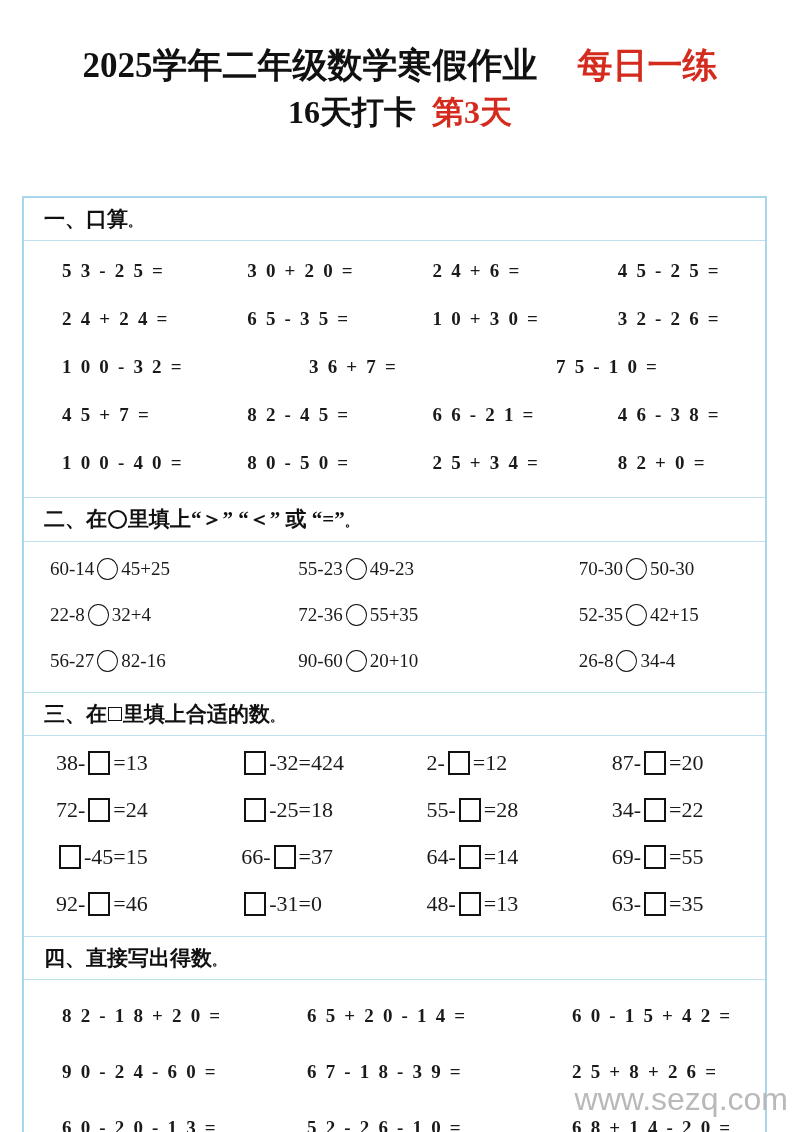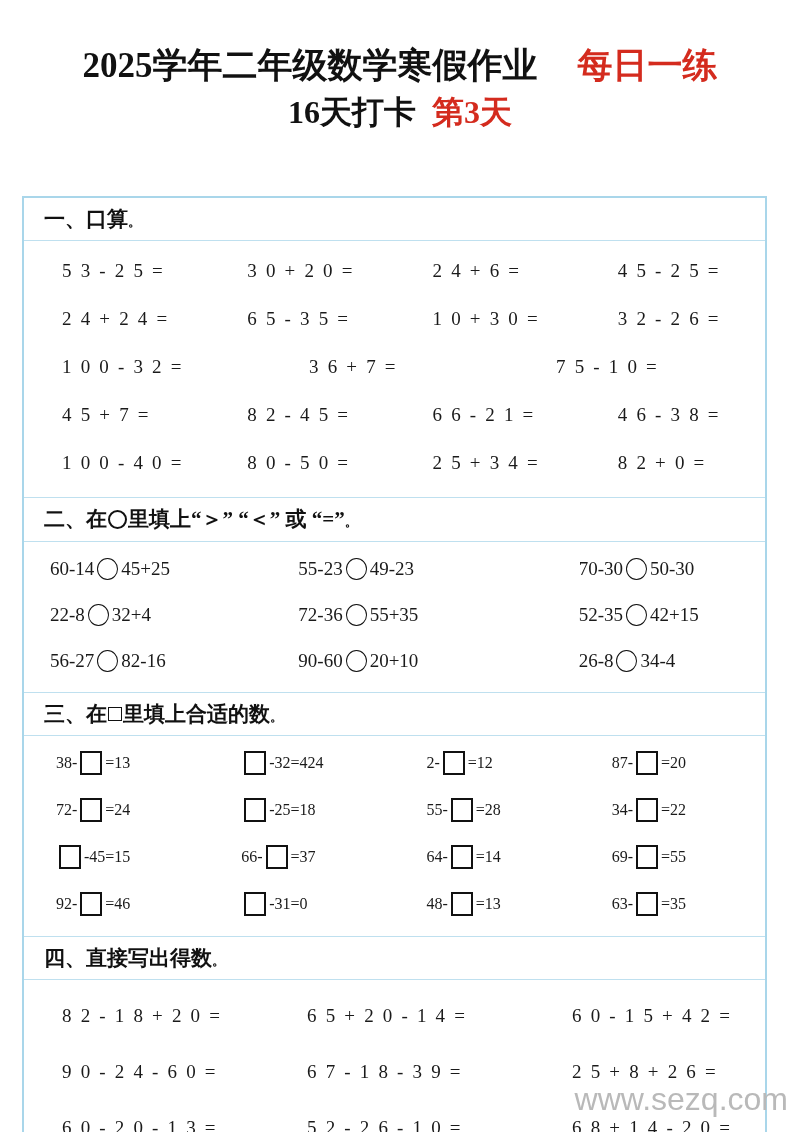--- a/index.html
+++ b/index.html
@@ -119,20 +119,21 @@
   .s1 .prow:first-child { margin-top: 6px; }
   .s1 .prow:last-child { margin-bottom: 10px; }
   .s1 .cell {
     flex: 1 1 0;
     font-size: 19px;
     color: #1a1a1a;
     letter-spacing: 2.2px;
     padding-left: 38px;
     box-sizing: border-box;
     white-space: nowrap;
+    font-weight: bold;
   }
 
   
   .s2 .prow { height: 46px; }
   .s2 .prow:first-child { margin-top: 4px; }
   .s2 .prow:last-child { margin-bottom: 8px; }
   .s2 .cell {
     flex: 1 1 0;
     font-size: 19px;
     color: #1a1a1a;
@@ -153,39 +154,39 @@
     box-sizing: border-box;
     flex: 0 0 auto;
   }
 
   
   .s3 .prow { height: 47px; }
   .s3 .prow:first-child { margin-top: 4px; }
   .s3 .prow:last-child { margin-bottom: 8px; }
   .s3 .cell {
     flex: 1 1 0;
-    font-size: 16px;
+    font-size: 22px;
     color: #1a1a1a;
     box-sizing: border-box;
     white-space: nowrap;
     display: flex;
     align-items: center;
     padding-left: 32px;
   }
   .op-box {
     display: inline-block;
     width: 22px; height: 24px;
     border: 2px solid #111;
     margin: 0 3px;
     box-sizing: border-box;
     flex: 0 0 auto;
   }
 
   
-  .s4 .prow { height: 56px; }
+  .s4 .prow { height: 56px; font-weight: bold; }
   .s4 .prow:first-child { margin-top: 8px; }
   .s4 .prow:last-child { margin-bottom: 14px; }
   .s4 .cell {
     flex: 1 1 0;
     font-size: 19px;
     color: #1a1a1a;
     letter-spacing: 2.2px;
     box-sizing: border-box;
     white-space: nowrap;
   }

